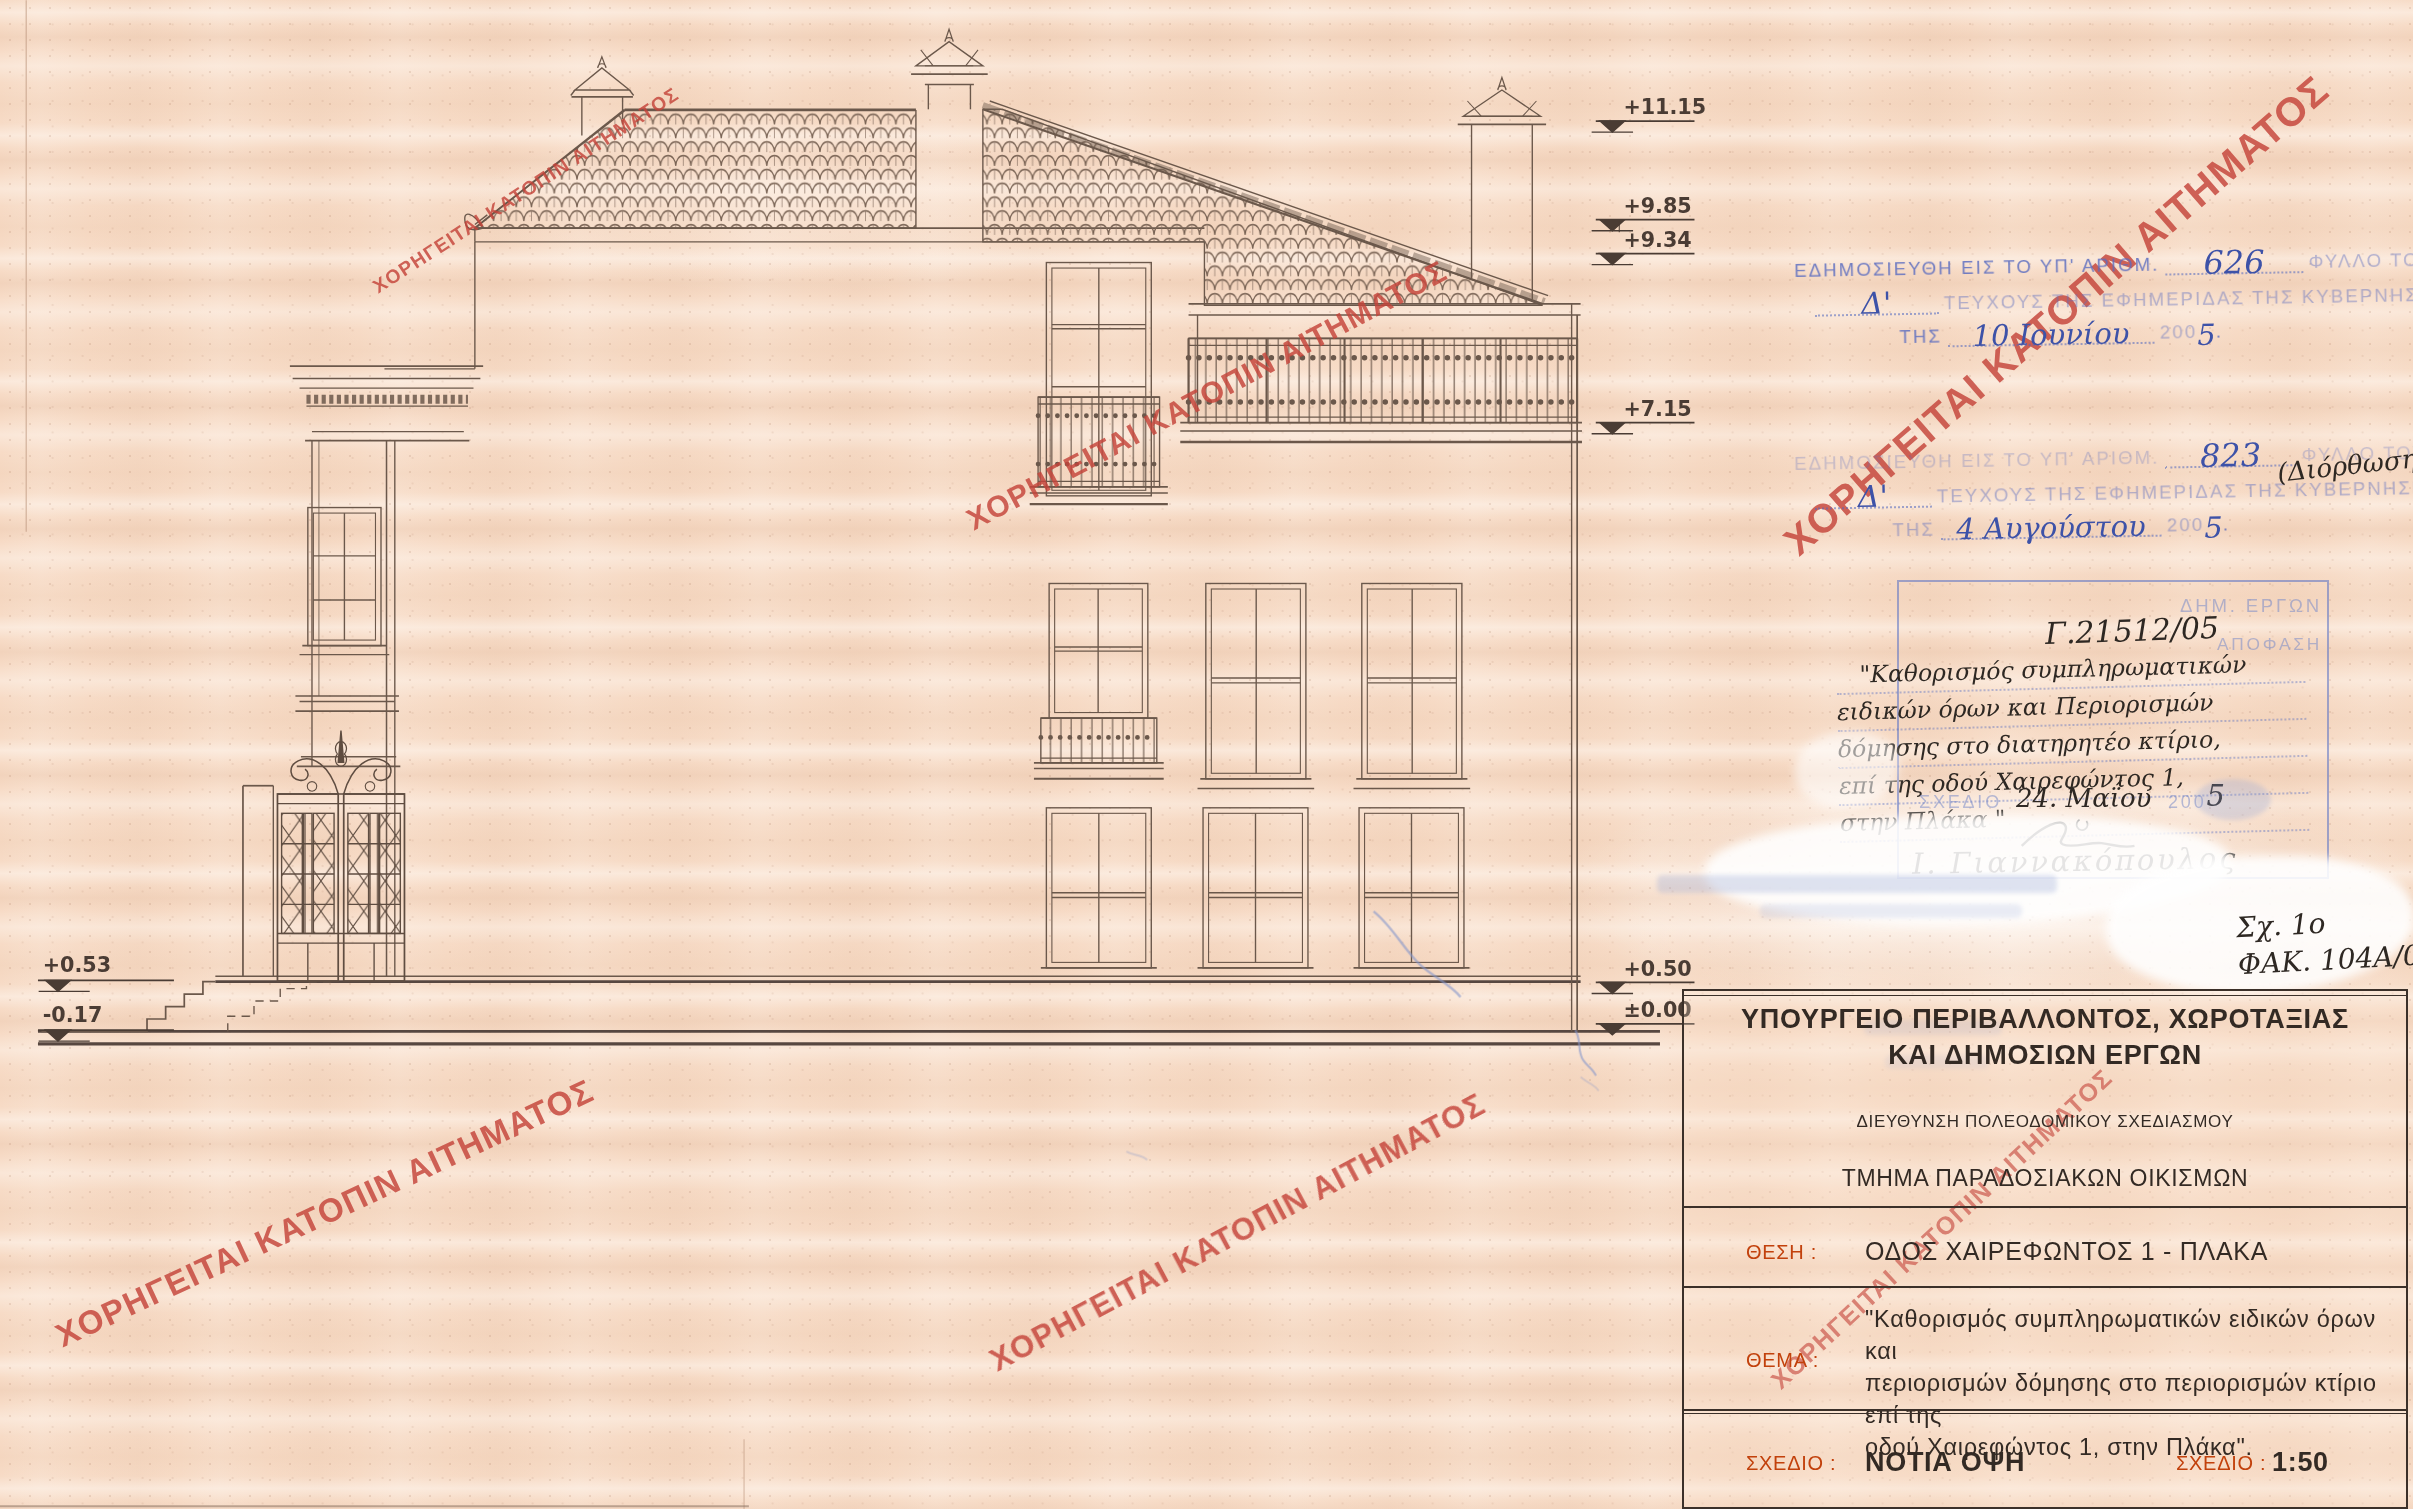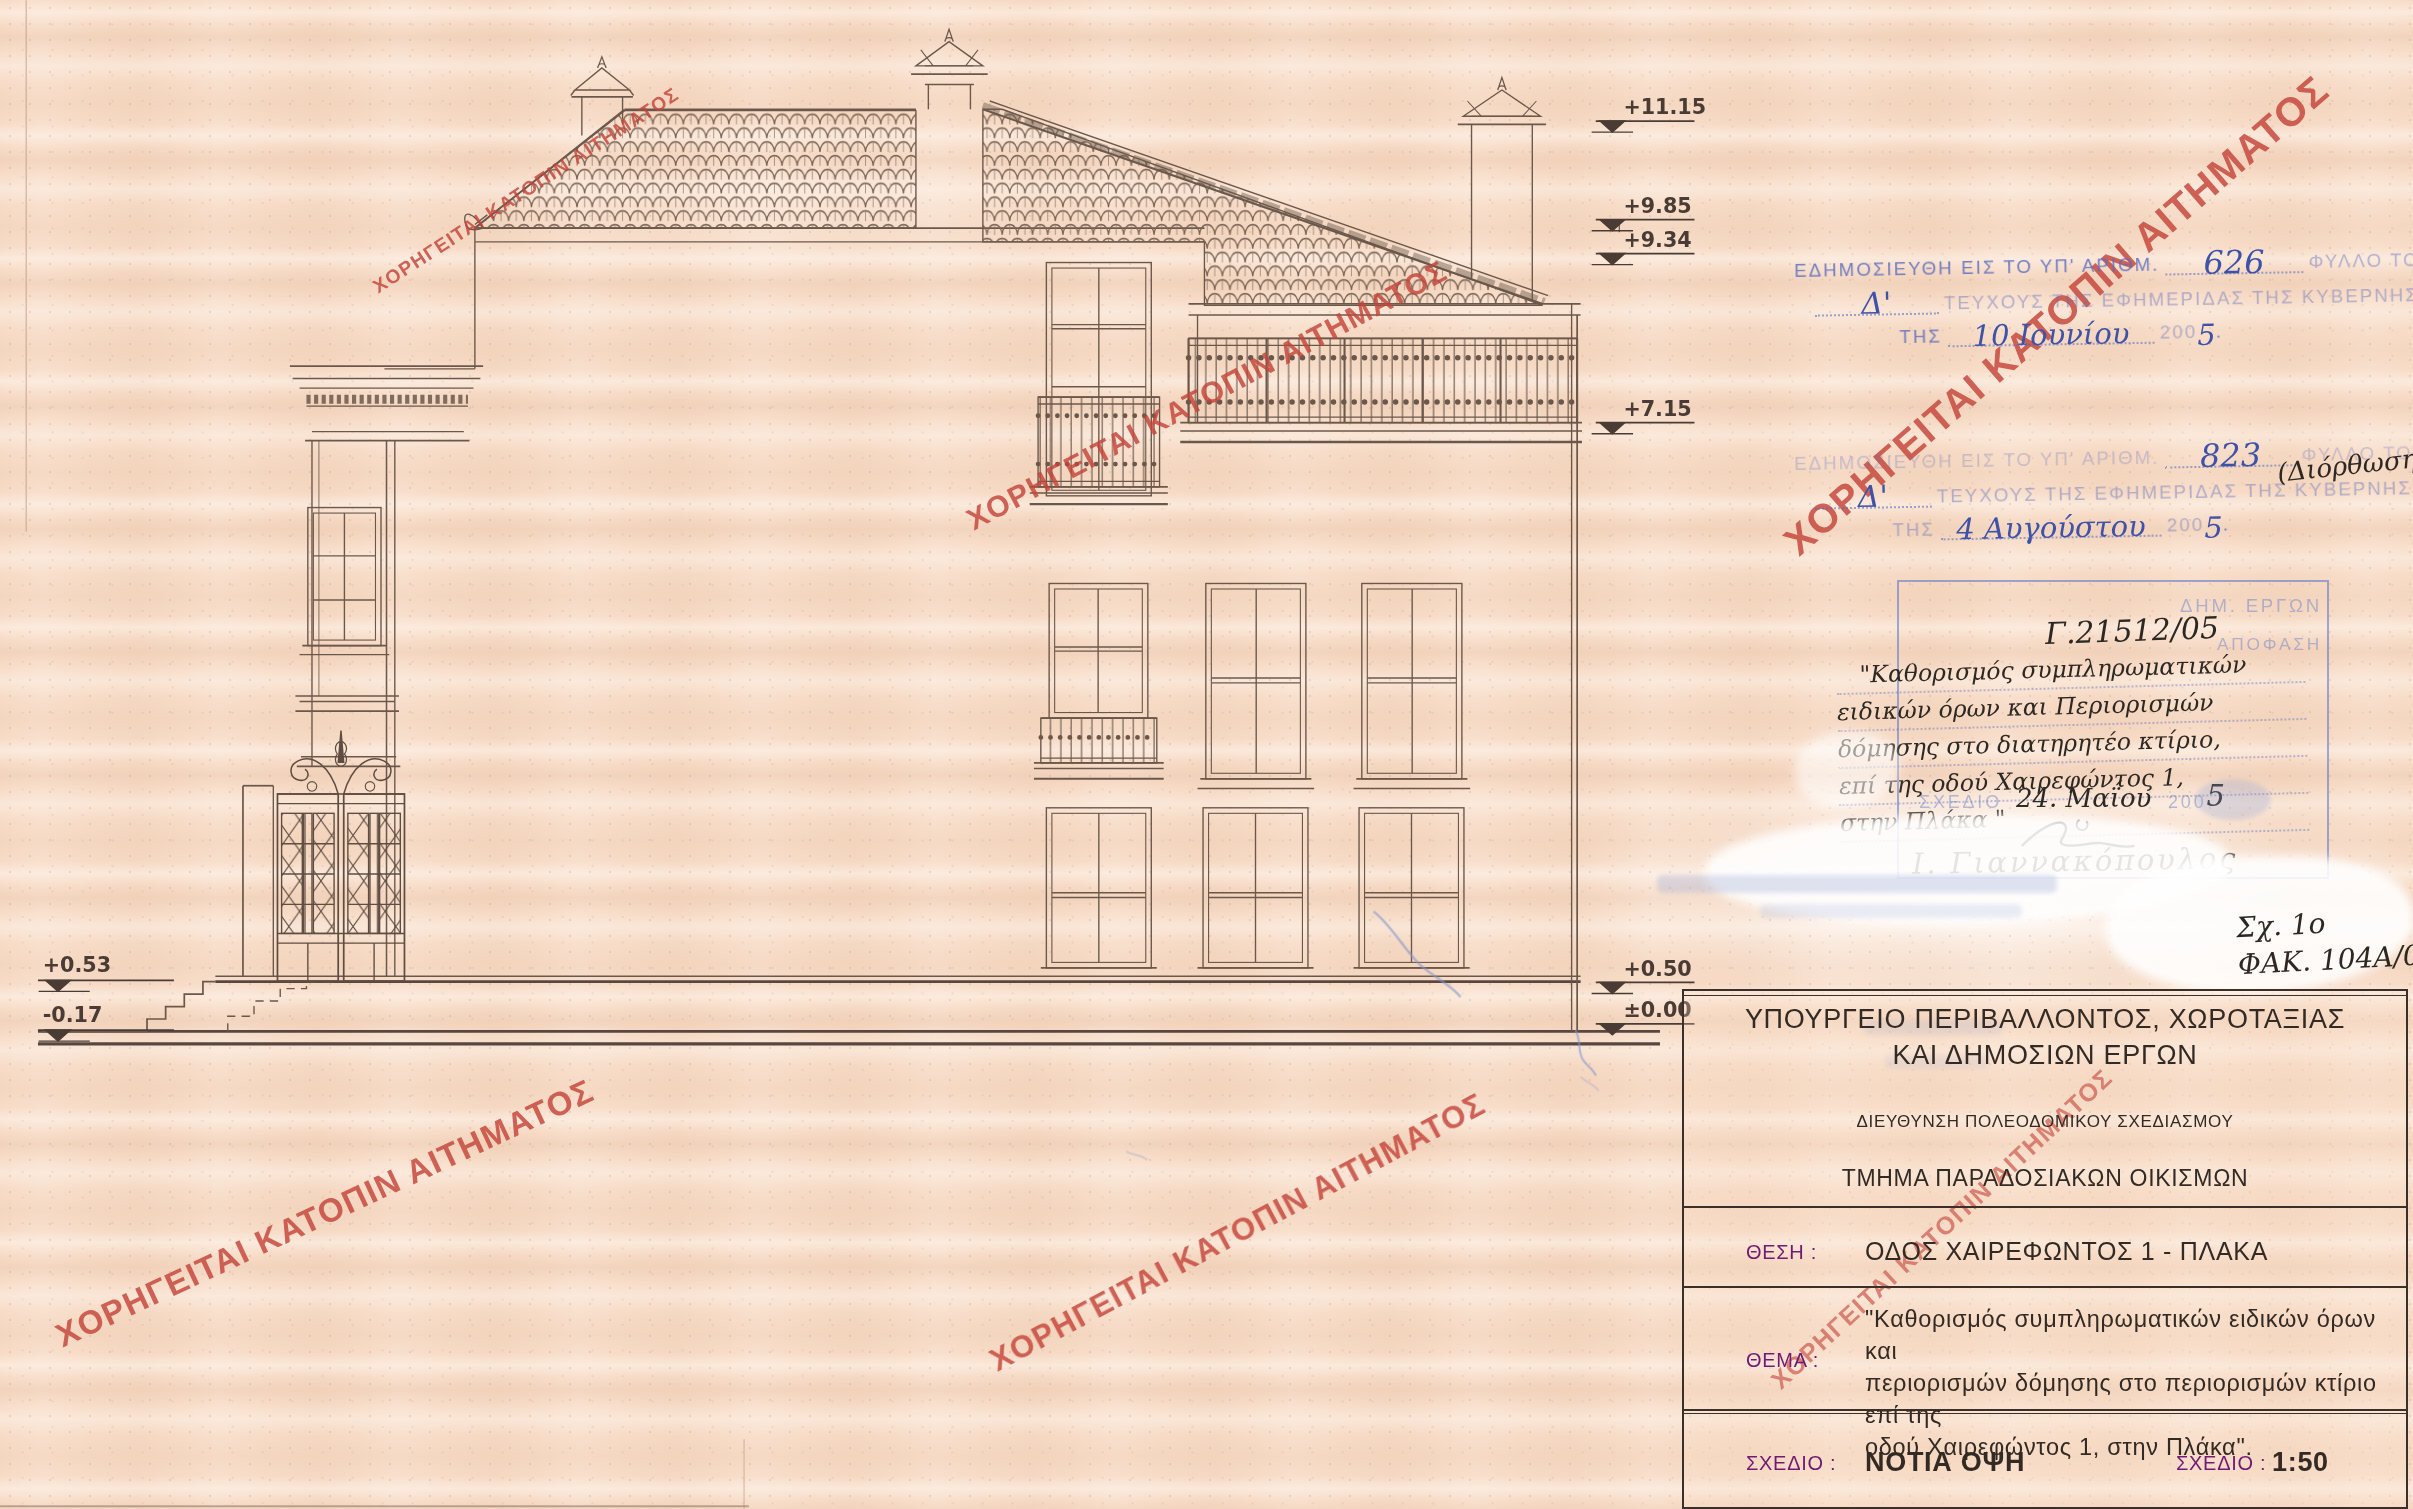--- a/index.html
+++ b/index.html
@@ -67,25 +67,25 @@
   .whiteout{position:absolute;background:#fff;filter:blur(4.8px);opacity:.88;border-radius:50% 40% 55% 45%;}
   .smudge{position:absolute;background:#8ea0d2;opacity:.28;filter:blur(2.1px);border-radius:5.5px;}
 
   
   .tblock{
     position:absolute;left:1682px;top:989px;width:722px;height:516px;
     border:2.8px solid #3b3029;background:rgba(250,228,208,.25);color:#332a24;
   }
   .tblock .inner-top{position:absolute;left:0;right:0;top:3.5px;border-top:1.4px solid #3b3029;}
   .tb-header{position:absolute;left:0;right:0;top:9.7px;text-align:center;}
-  .tb-min{font-size:27px;font-weight:normal;letter-spacing:0.7px;line-height:36px;}
+  .tb-min{font-size:27px;font-weight:bold;letter-spacing:0.7px;line-height:36px;}
   .tb-dir{font-size:17px;margin-top:39px;letter-spacing:0.7px;}
   .tb-dep{font-size:23px;margin-top:33px;letter-spacing:0.7px;}
   .tb-div{position:absolute;left:0;right:0;border-top:2.1px solid #3b3029;}
-  .tb-row-label{position:absolute;font-size:20px;letter-spacing:0.7px;color:#701a75;}
+  .tb-row-label{position:absolute;font-size:20px;letter-spacing:0.7px;color:#c2410c;}
   .tb-val{position:absolute;font-size:25px;letter-spacing:0.7px;}
   .tb-thema{line-height:32px;font-size:23.5px;}
   .tb-bold{font-weight:bold;font-size:27px;}
 </style>
 </head>
 <body>
 
 <svg class="abs" style="left:0;top:0" width="2413" height="1510" viewBox="0 0 3496 2187" fill="none" stroke="#6b584b" stroke-width="2">
   <defs>
     <pattern id="tiles" width="44" height="40" patternUnits="userSpaceOnUse">

